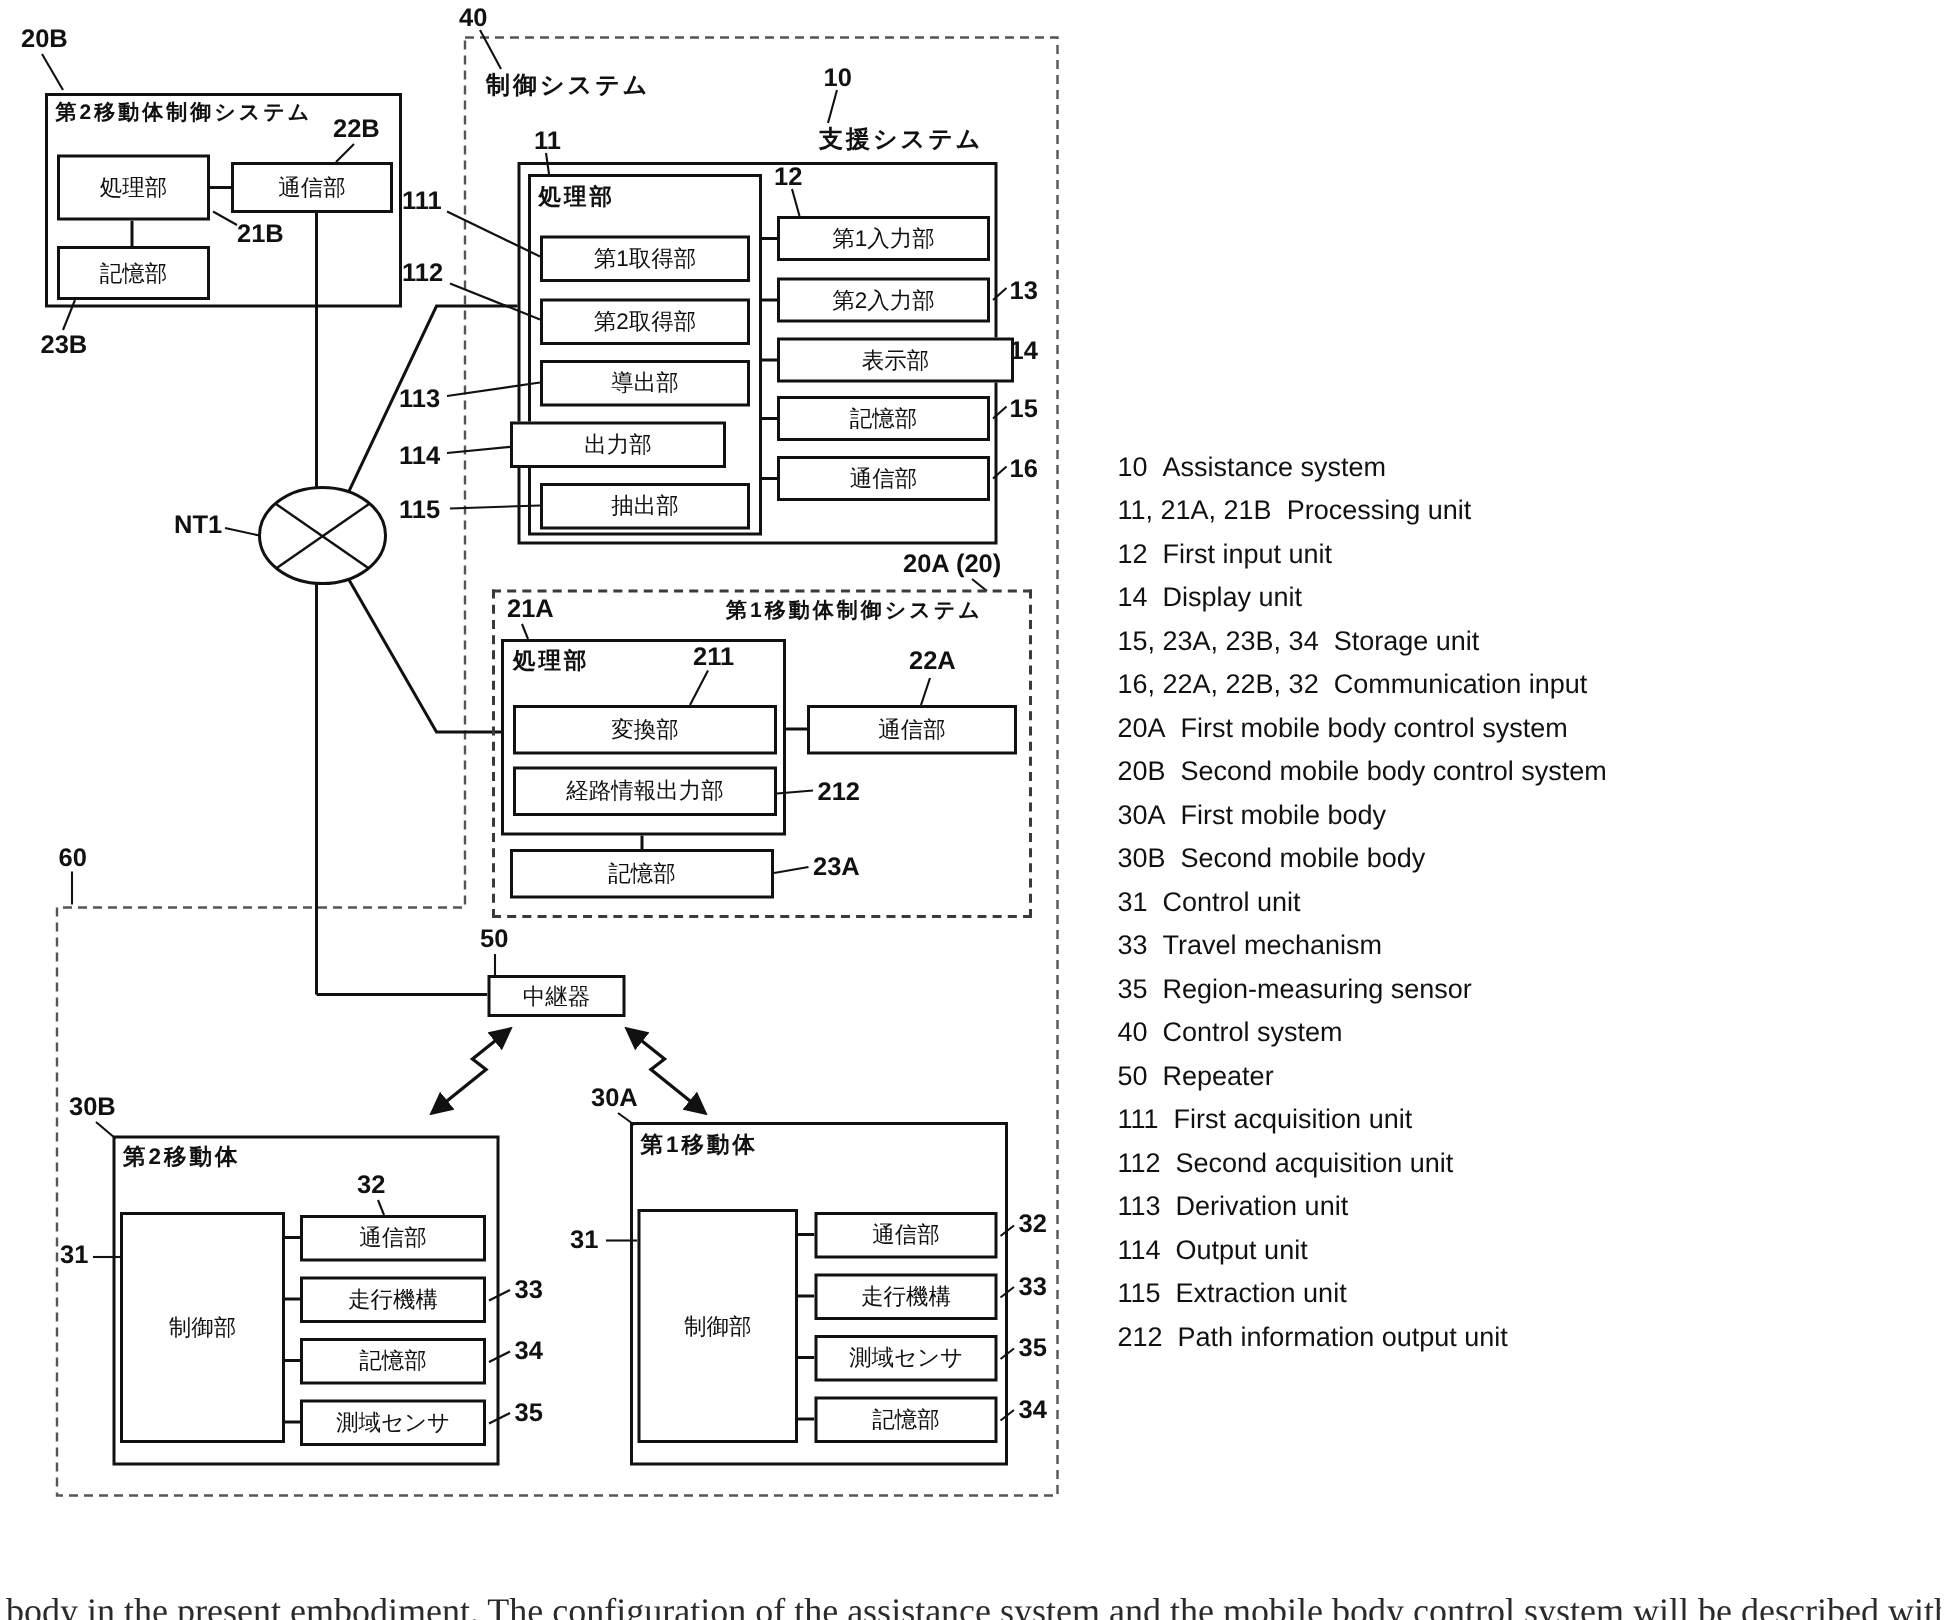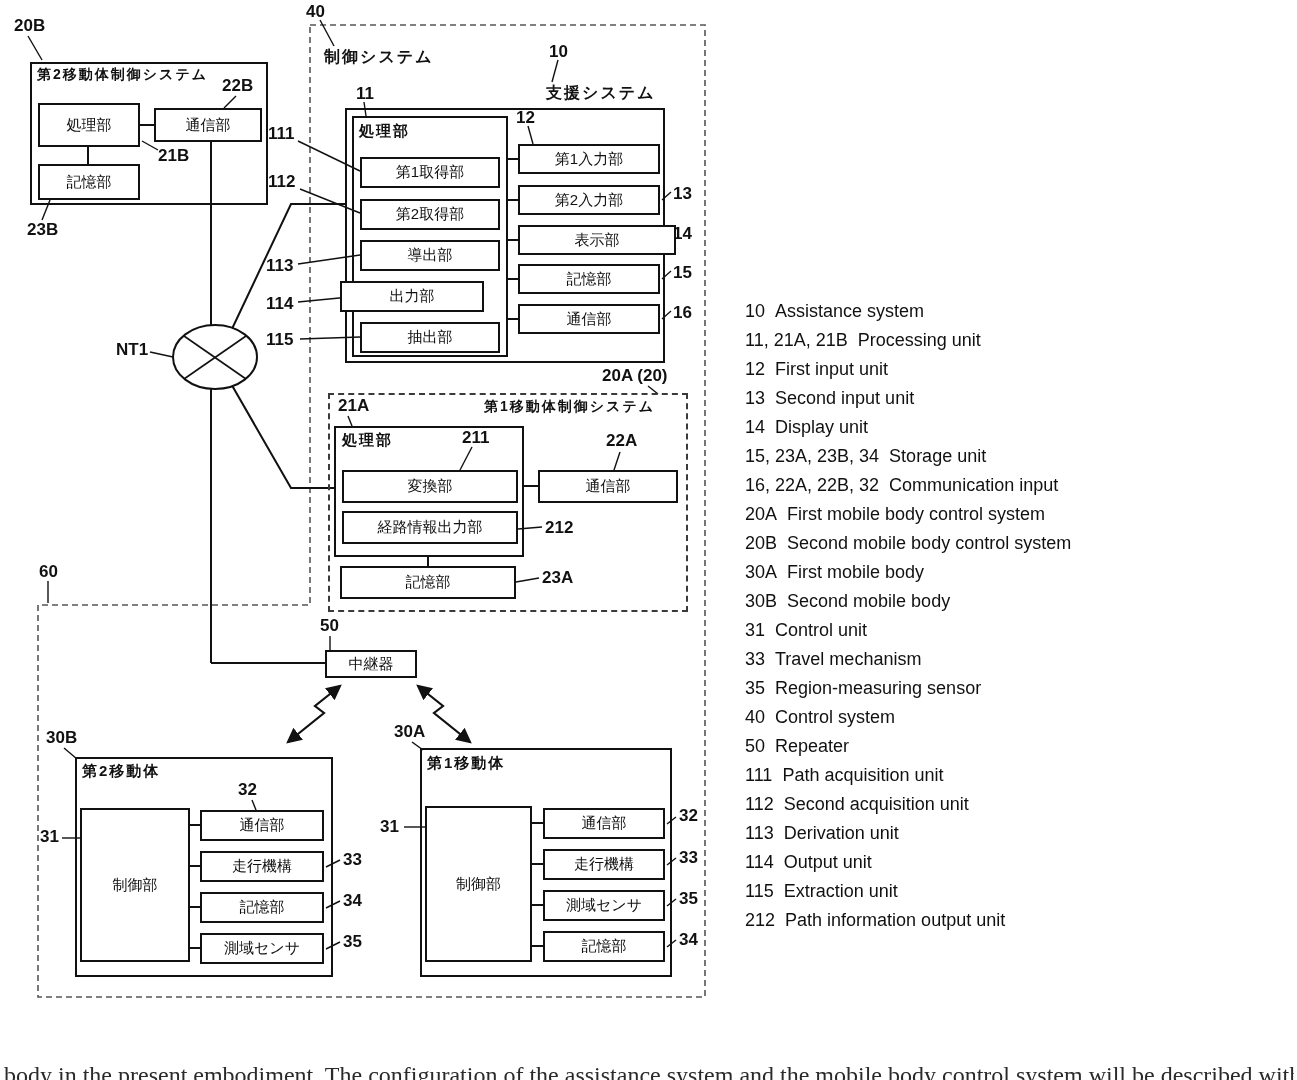--- a/index.html
+++ b/index.html
@@ -204,34 +204,33 @@
   <div class="ubox" style="left:543px;top:931px;width:122px;height:31px">記憶部</div>
   <div class="ref" style="left:679px;top:806px">32</div>
   <div class="ref" style="left:679px;top:848px">33</div>
   <div class="ref" style="left:679px;top:889px">35</div>
   <div class="ref" style="left:679px;top:930px">34</div>
 
   <div class="legend">
     <div class="lg-row"><span class="lg-num">10</span><span>Assistance system</span></div>
     <div class="lg-row"><span class="lg-num">11, 21A, 21B</span><span>Processing unit</span></div>
     <div class="lg-row"><span class="lg-num">12</span><span>First input unit</span></div>
-    <div class="lg-row"><span class="lg-num">13</span><span>Second input unit</span></div>
     <div class="lg-row"><span class="lg-num">14</span><span>Display unit</span></div>
     <div class="lg-row"><span class="lg-num">15, 23A, 23B, 34</span><span>Storage unit</span></div>
     <div class="lg-row"><span class="lg-num">16, 22A, 22B, 32</span><span>Communication input</span></div>
     <div class="lg-row"><span class="lg-num">20A</span><span>First mobile body control system</span></div>
     <div class="lg-row"><span class="lg-num">20B</span><span>Second mobile body control system</span></div>
     <div class="lg-row"><span class="lg-num">30A</span><span>First mobile body</span></div>
     <div class="lg-row"><span class="lg-num">30B</span><span>Second mobile body</span></div>
     <div class="lg-row"><span class="lg-num">31</span><span>Control unit</span></div>
     <div class="lg-row"><span class="lg-num">33</span><span>Travel mechanism</span></div>
     <div class="lg-row"><span class="lg-num">35</span><span>Region-measuring sensor</span></div>
     <div class="lg-row"><span class="lg-num">40</span><span>Control system</span></div>
     <div class="lg-row"><span class="lg-num">50</span><span>Repeater</span></div>
-    <div class="lg-row"><span class="lg-num">111</span><span>Path acquisition unit</span></div>
+    <div class="lg-row"><span class="lg-num">111</span><span>First acquisition unit</span></div>
     <div class="lg-row"><span class="lg-num">112</span><span>Second acquisition unit</span></div>
     <div class="lg-row"><span class="lg-num">113</span><span>Derivation unit</span></div>
     <div class="lg-row"><span class="lg-num">114</span><span>Output unit</span></div>
     <div class="lg-row"><span class="lg-num">115</span><span>Extraction unit</span></div>
     <div class="lg-row"><span class="lg-num">212</span><span>Path information output unit</span></div>
   </div>
 
   <div class="crop">body in the present embodiment. The configuration of the assistance system and the mobile body control system will be described with reference to the drawings.</div>
 
 </div>

